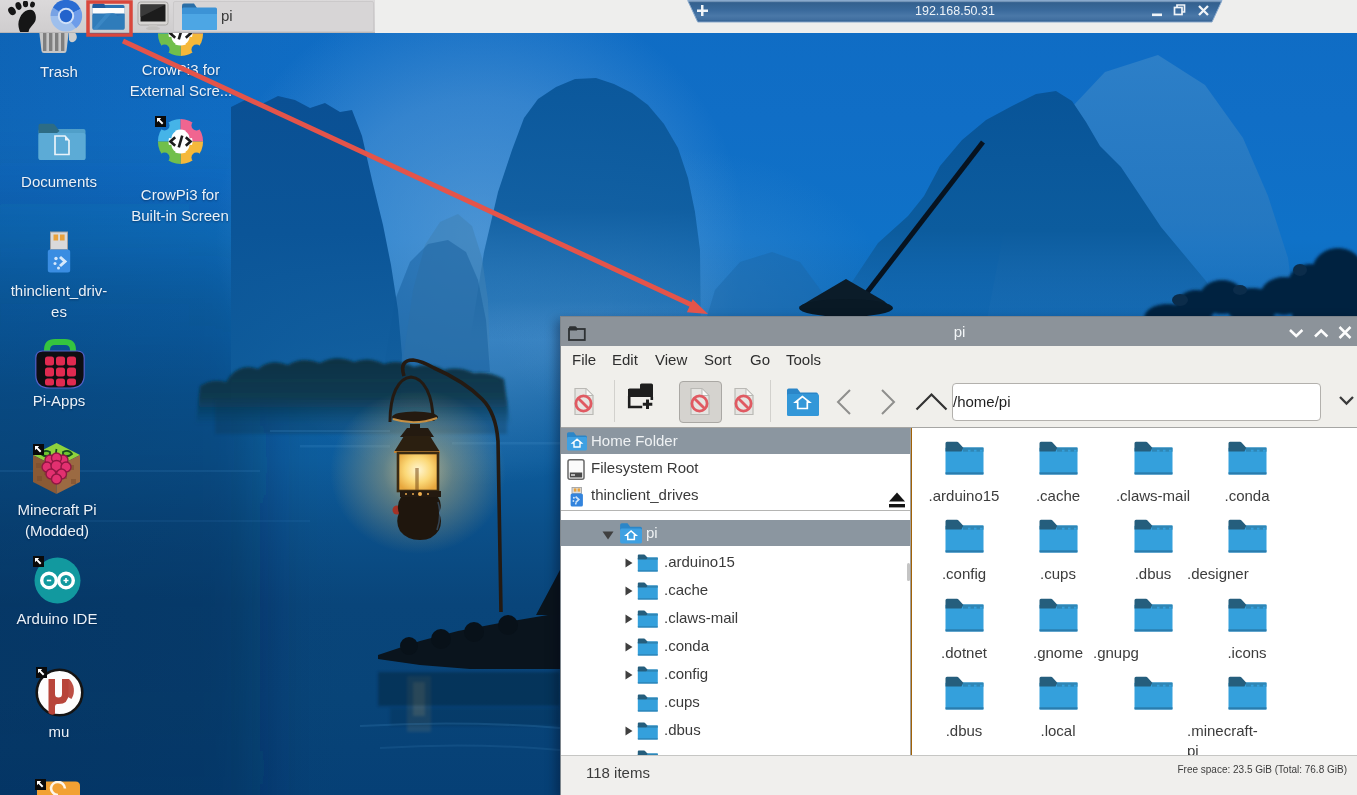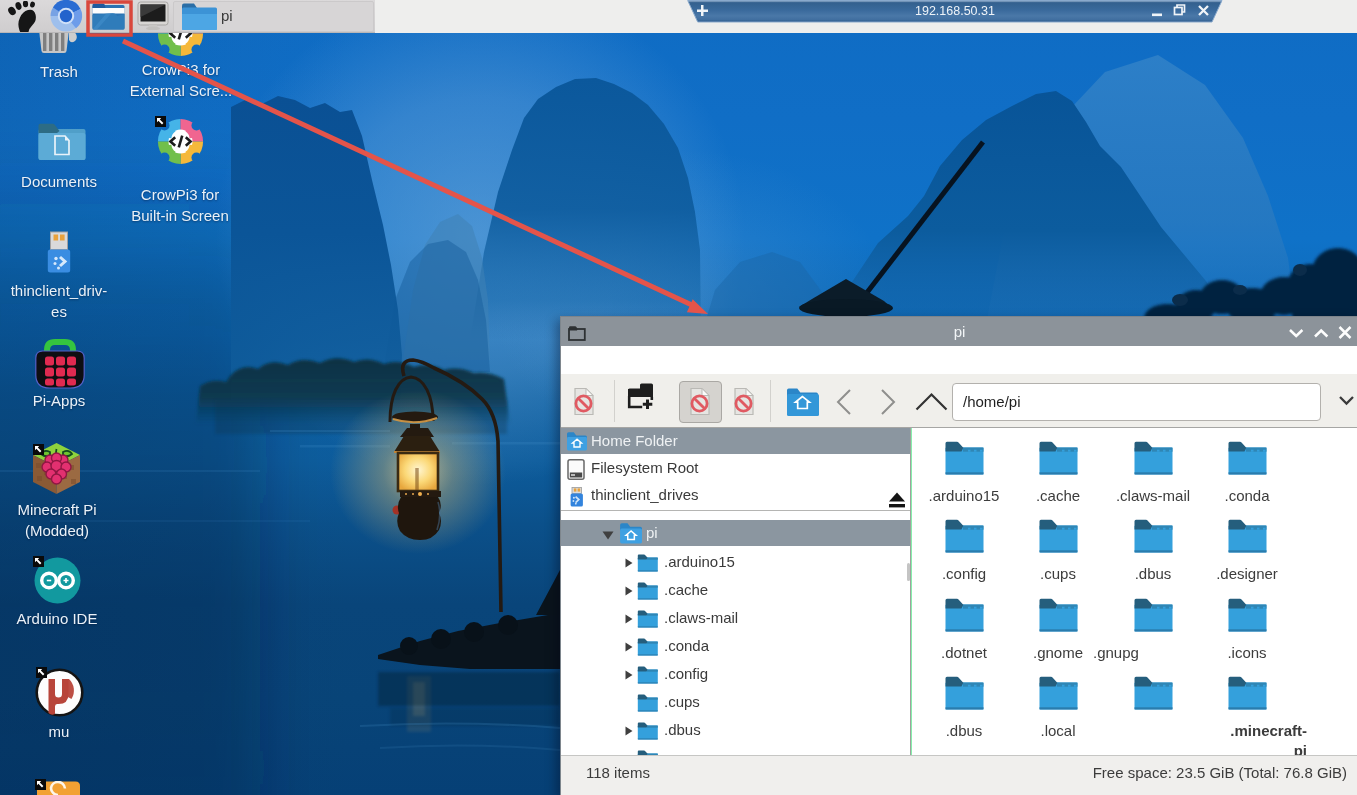--- a/index.html
+++ b/index.html
@@ -407,20 +407,28 @@
       <div class="abs" style="left:0;top:0;width:797px;height:30px;text-align:center;font-size:15px;color:#f1f4f6;line-height:29px;">pi</div>
       <svg class="abs" style="left:725px;top:0" width="72" height="30" viewBox="0 0 72 30">
         <g stroke="#fdfdfd" stroke-width="2.5" fill="none">
           <path d="M4,13 l6.2,6 l6.2,-6"></path>
           <path d="M29,19.5 l6.2,-6 l6.2,6"></path>
           <path d="M53.5,10 l11,11 M64.5,10 l-11,11"></path>
         </g>
       </svg>
     </div>
 
+    <div class="abs" style="left:0;top:30px;width:797px;height:28px;background:#f0efeb;">
+      <span class="abs mtxt" style="left:11px;">File</span>
+      <span class="abs mtxt" style="left:51px;">Edit</span>
+      <span class="abs mtxt" style="left:94px;">View</span>
+      <span class="abs mtxt" style="left:143px;">Sort</span>
+      <span class="abs mtxt" style="left:189px;">Go</span>
+      <span class="abs mtxt" style="left:225px;">Tools</span>
+    </div>
 
     <div class="abs" style="left:0;top:58px;width:797px;height:54px;background:#f0efeb;border-bottom:1px solid #a6a6a4;">
       <svg class="abs" style="left:10px;top:13px" width="26" height="29" viewBox="0 0 26 29">
           <use href="#docstop"></use>
         </svg>
       <div class="abs vsep" style="left:53px;"></div>
       <svg class="abs" style="left:65px;top:7px" width="31" height="29" viewBox="0 0 31 29">
         <path d="M2,16 V9 q0,-1.6 1.6,-1.6 H14 V4 q0,-1.6 1.6,-1.6 h9.8 Q27,2.4 27,4 V16 Z" fill="#1e1e1e"></path>
         <rect x="2" y="8" width="25" height="8" fill="#1e1e1e"></rect>
         <path d="M3.2,15 V26 h13" stroke="#1e1e1e" stroke-width="2.6" fill="none"></path>
@@ -440,27 +448,27 @@
         <rect x="1" y="7" width="32" height="22" rx="1.5" fill="#3397d8"></rect>
         <path d="M16.5,9.5 L9.5,15.2 h2.2 v6.3 h9.6 v-6.3 H23.5 Z" fill="none" stroke="#fff" stroke-width="1.7"></path>
       </svg>
       <svg class="abs" style="left:270px;top:14px" width="120" height="28" viewBox="0 0 120 28">
         <g fill="none">
           <path d="M19,2 L7,14 L19,26" stroke="#8f8f8d" stroke-width="2"></path>
           <path d="M51,2 L63,14 L51,26" stroke="#8f8f8d" stroke-width="2"></path>
           <path d="M85.5,21.5 L100.5,6.5 L115.5,21.5" stroke="#333" stroke-width="2.2"></path>
         </g>
       </svg>
-      <div class="abs" style="left:391px;top:9px;width:369px;height:38px;background:#fff;border:1px solid #b3b1ad;border-radius:4px;font-size:15px;color:#1f1f1f;line-height:36px;padding-left:10px;">/home/pi</div>
+      <div class="abs" style="left:391px;top:9px;width:369px;height:38px;background:#fff;border:1px solid #b3b1ad;border-radius:4px;font-size:15px;color:#1f1f1f;line-height:36px;">/home/pi</div>
       <svg class="abs" style="left:777px;top:20px" width="17" height="13" viewBox="0 0 17 13">
         <path d="M2,3 L8.5,9.5 L15,3" stroke="#3a3a3a" stroke-width="2.3" fill="none"></path>
       </svg>
     </div>
 
-    <div class="abs" style="left:0;top:112px;width:797px;height:327px;background:#86efac;overflow:hidden;">
+    <div class="abs" style="left:0;top:112px;width:797px;height:327px;background:#a16207;overflow:hidden;">
 
       <div class="abs" style="left:0;top:0;width:350px;height:327px;background:#fff;border-right:1px solid #a0a09e;overflow:hidden;">
         <div class="abs" style="left:0;top:0;width:350px;height:26px;background:#8b96a0;"></div>
         <svg class="abs" style="left:5px;top:3px" width="21" height="20" viewBox="0 0 21 20">
             <use href="#homefold"></use>
           </svg>
         <span class="abs" style="left:30px;top:4px;font-size:15px;color:#eef1f3;">Home Folder</span>
         <svg class="abs" style="left:6px;top:31px" width="18" height="21" viewBox="0 0 18 21">
           <rect x="1" y="0.8" width="16" height="19.4" rx="2" fill="#fbfbfb" stroke="#686868" stroke-width="1.5"></rect>
           <rect x="2.8" y="13.5" width="12.4" height="5" fill="#4a4a4a"></rect>
@@ -571,21 +579,21 @@
             <use href="#bigfold"></use>
           </svg>
           <div class="abs" style="left:86px;top:136px;width:120px;text-align:center;font-size:15px;color:#3c3c3c;line-height:20px;white-space:pre;">.cups</div>
           <svg class="abs" style="left:221px;top:91px" width="41" height="35" viewBox="0 0 41 35">
             <use href="#bigfold"></use>
           </svg>
           <div class="abs" style="left:181px;top:136px;width:120px;text-align:center;font-size:15px;color:#3c3c3c;line-height:20px;white-space:pre;">.dbus</div>
           <svg class="abs" style="left:315px;top:91px" width="41" height="35" viewBox="0 0 41 35">
             <use href="#bigfold"></use>
           </svg>
-          <div class="abs" style="left:275px;top:136px;width:120px;text-align:center;font-size:15px;color:#3c3c3c;line-height:20px;white-space:pre;">.designer</div>
+          <div class="abs" style="left:275px;top:136px;width:120px;text-align:left;font-size:15px;color:#3c3c3c;line-height:20px;white-space:pre;">.designer</div>
           <svg class="abs" style="left:32px;top:170px" width="41" height="35" viewBox="0 0 41 35">
             <use href="#bigfold"></use>
           </svg>
           <div class="abs" style="left:-8px;top:215px;width:120px;text-align:center;font-size:15px;color:#3c3c3c;line-height:20px;white-space:pre;">.dotnet</div>
           <svg class="abs" style="left:126px;top:170px" width="41" height="35" viewBox="0 0 41 35">
             <use href="#bigfold"></use>
           </svg>
           <div class="abs" style="left:86px;top:215px;width:120px;text-align:center;font-size:15px;color:#3c3c3c;line-height:20px;white-space:pre;">.gnome</div>
           <svg class="abs" style="left:221px;top:170px" width="41" height="35" viewBox="0 0 41 35">
             <use href="#bigfold"></use>
@@ -602,28 +610,28 @@
           <svg class="abs" style="left:126px;top:248px" width="41" height="35" viewBox="0 0 41 35">
             <use href="#bigfold"></use>
           </svg>
           <div class="abs" style="left:86px;top:293px;width:120px;text-align:center;font-size:15px;color:#3c3c3c;line-height:20px;white-space:pre;">.local</div>
           <svg class="abs" style="left:221px;top:248px" width="41" height="35" viewBox="0 0 41 35">
             <use href="#bigfold"></use>
           </svg>
           <svg class="abs" style="left:315px;top:248px" width="41" height="35" viewBox="0 0 41 35">
             <use href="#bigfold"></use>
           </svg>
-          <div class="abs" style="left:275px;top:293px;width:120px;text-align:right;font-size:15px;color:#3c3c3c;line-height:20px;white-space:pre;font-weight:bold;">.minecraft-
+          <div class="abs" style="left:275px;top:293px;width:120px;text-align:left;font-size:15px;color:#3c3c3c;line-height:20px;white-space:pre;">.minecraft-
 pi</div>
         </div>
     </div>
 
     <div class="abs" style="left:0;top:439px;width:797px;height:40px;background:#f0efed;border-top:1px solid #c6c6c4;">
       <span class="abs" style="left:13px;top:8px;font-size:15px;color:#3c3c3c;margin-left:12px;">118 items</span>
-      <span class="abs" style="right:11px;top:8px;font-size:15px;color:#3c3c3c;">Free space: 23.5 GiB (Total: 76.8 GiB)</span>
+      <span class="abs" style="right:11px;top:8px;font-size:10px;color:#3c3c3c;">Free space: 23.5 GiB (Total: 76.8 GiB)</span>
     </div>
   </div>
 
   <svg width="0" height="0" style="position:absolute">
     <defs>
       <g id="docstop">
         <path d="M4,1.5 h11 l7,7 v19 h-18 z" fill="#e6e5e2" stroke="#bab9b5" stroke-width="1.2"></path>
         <path d="M15,1.5 l7,7 h-7 z" fill="#fbfbfa" stroke="#bab9b5" stroke-width="1"></path>
         <circle cx="12.5" cy="16.5" r="7.6" stroke="#e05a62" stroke-width="2.8" fill="none"></circle>
         <path d="M7.2,11.2 L17.8,21.8" stroke="#e05a62" stroke-width="2.8"></path>

